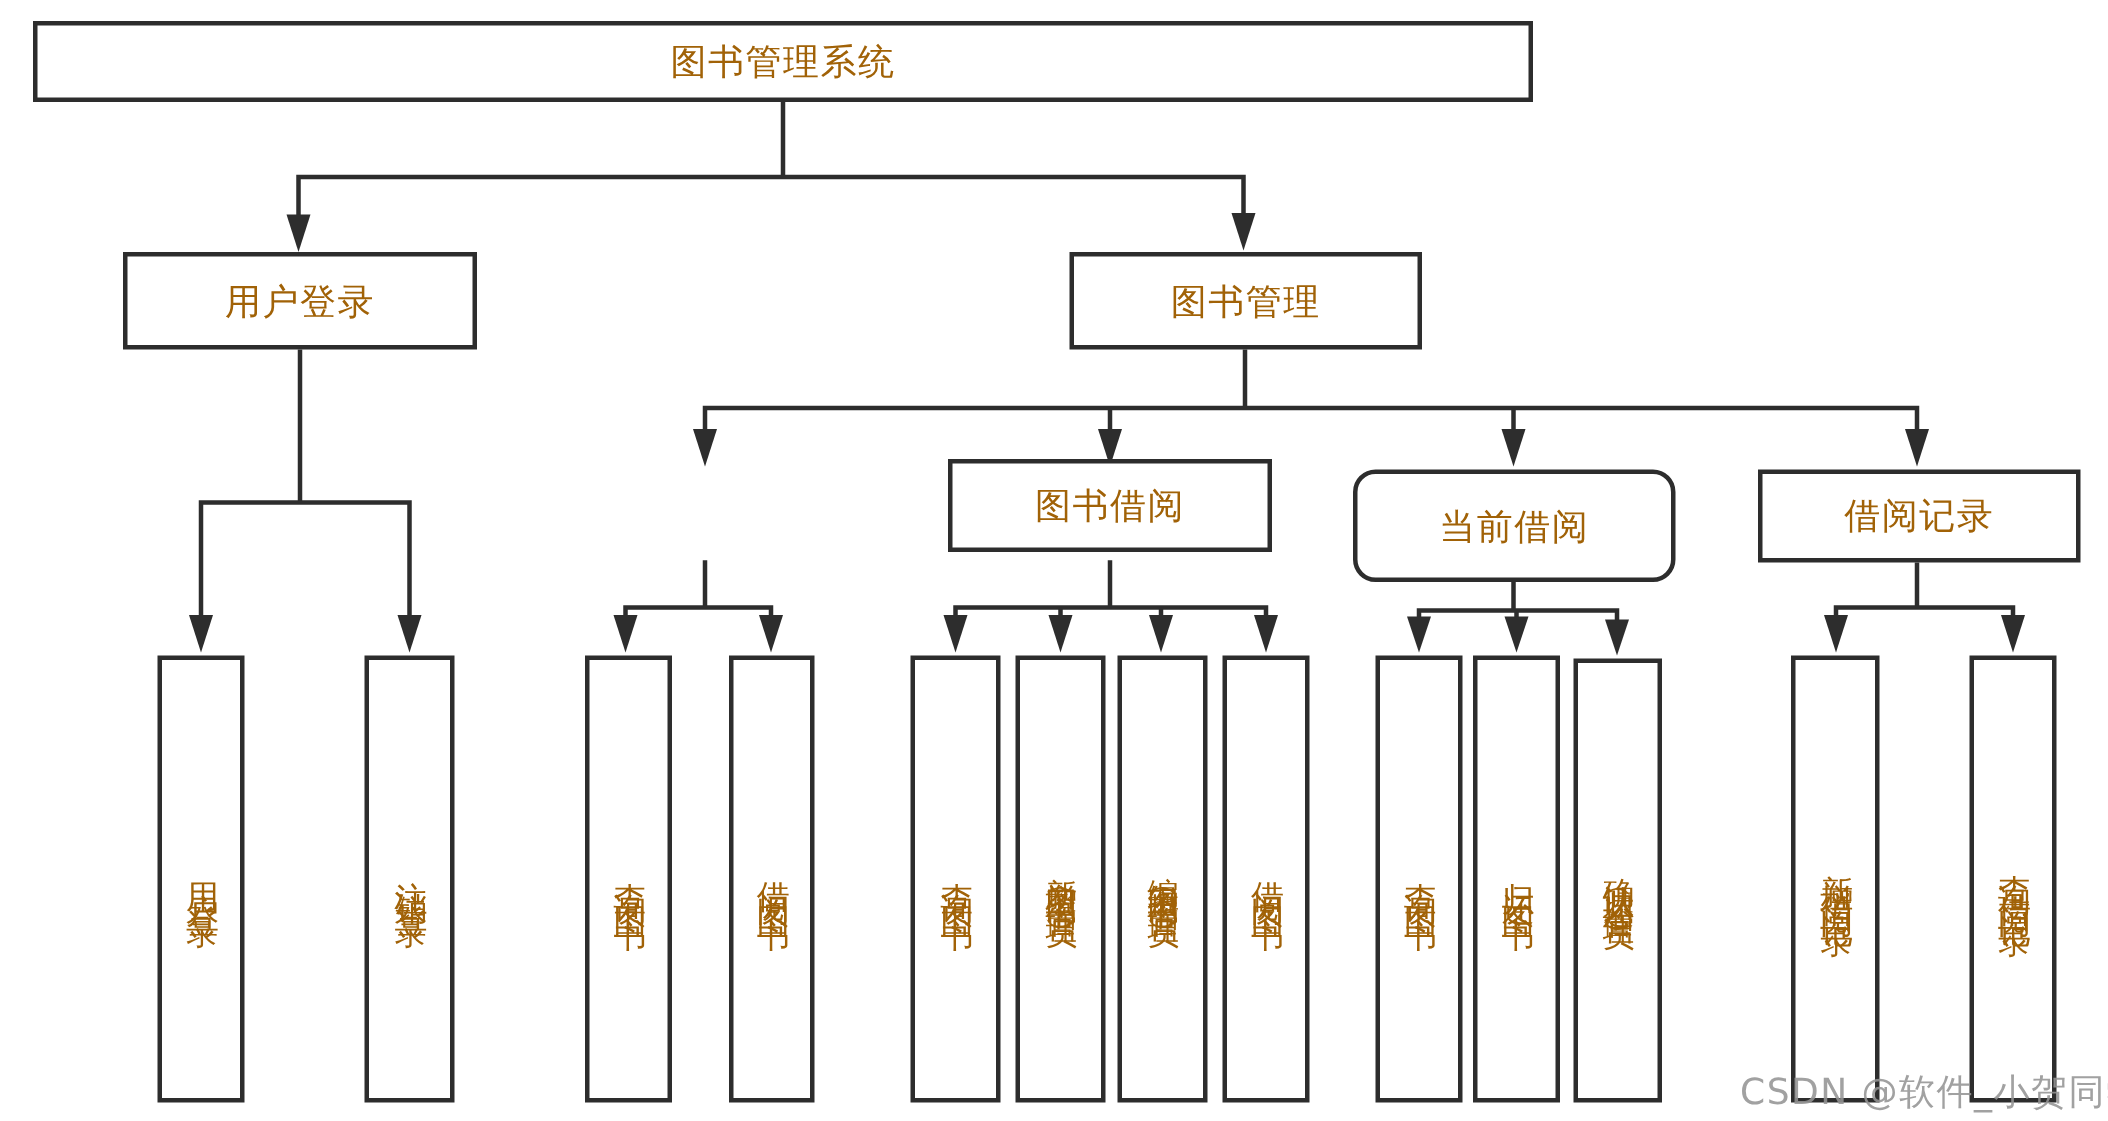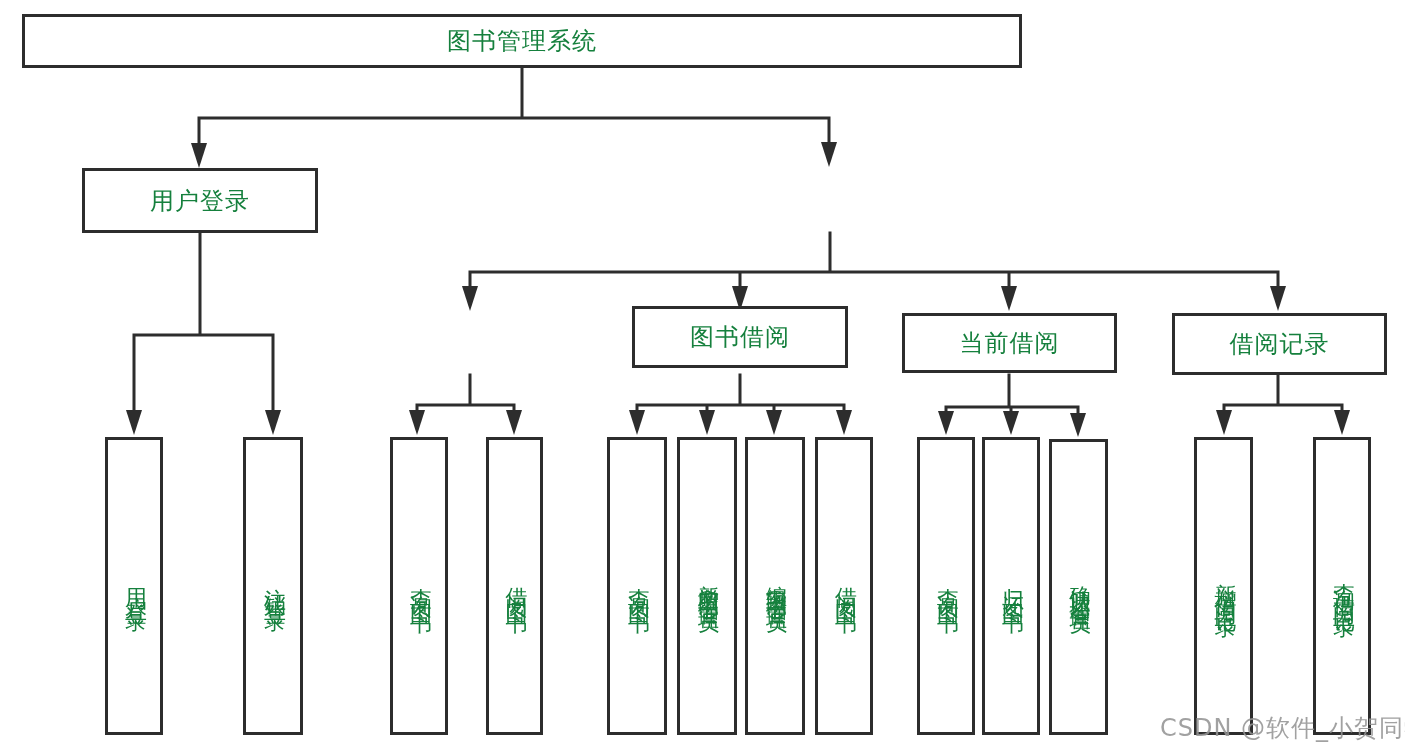--- a/index.html
+++ b/index.html
@@ -15,26 +15,25 @@
     position: absolute;
     left: 0; top: 0;
     width: 1405px; height: 747px;
     z-index: 1;
   }
   .node {
     position: absolute;
     box-sizing: border-box;
     border: 3px solid #2d2d2d;
     background: #ffffff;
-    color: #15803d;
+    color: #a16207;
     display: flex;
     align-items: center;
     justify-content: center;
     z-index: 2;
-    font-family: Liberation Mono, monospace;
   }
   .hnode { font-size: 24px; letter-spacing: 1px; white-space: nowrap; }
   .vnode {
     writing-mode: vertical-rl;
     text-orientation: mixed;
     font-size: 22px;
     letter-spacing: 8px;
     line-height: 1;
   }
   .vnode.med  { letter-spacing: 7px; }
@@ -96,23 +95,24 @@
     <g>
       <path class="wire" d="M1278 375 L1278 405 M1224 405 L1342 405 M1224 405 L1224 412 M1342 405 L1342 412"></path>
       <polygon class="arrow" points="1216,410 1232,410 1224,435"></polygon>
       <polygon class="arrow" points="1334,410 1350,410 1342,435"></polygon>
     </g>
   </svg>
 
   <div class="node hnode" style="left:22px; top:14px; width:1000px; height:54px;">图书管理系统</div>
 
   <div class="node hnode" style="left:82px; top:168px; width:236px; height:65px;">用户登录</div>
+  <div class="node hnode" style="left:713px; top:168px; width:235px; height:65px;">图书管理</div>
 
   <div class="node hnode" style="left:632px; top:306px; width:216px; height:62px;">图书借阅</div>
-  <div class="node hnode" style="left:902px; top:313px; width:215px; height:60px;">当前借阅</div>
+  <div class="node hnode" style="left:902px; top:313px; width:215px; height:75px;border-radius:15px;">当前借阅</div>
   <div class="node hnode" style="left:1172px; top:313px; width:215px; height:62px;text-align:right;">借阅记录</div>
 
   <div class="node vnode" style="left:105px; top:437px; width:58px; height:298px;">用户登录</div>
   <div class="node vnode" style="left:243px; top:437px; width:60px; height:298px;">注销登录</div>
 
   <div class="node vnode" style="left:390px; top:437px; width:58px; height:298px;">查询图书</div>
   <div class="node vnode" style="left:486px; top:437px; width:57px; height:298px;">借阅图书</div>
 
   <div class="node vnode" style="left:607px; top:437px; width:60px; height:298px;">查询图书</div>
   <div class="node vnode long" style="left:677px; top:437px; width:60px; height:298px;">新增图书（管理员）</div>

